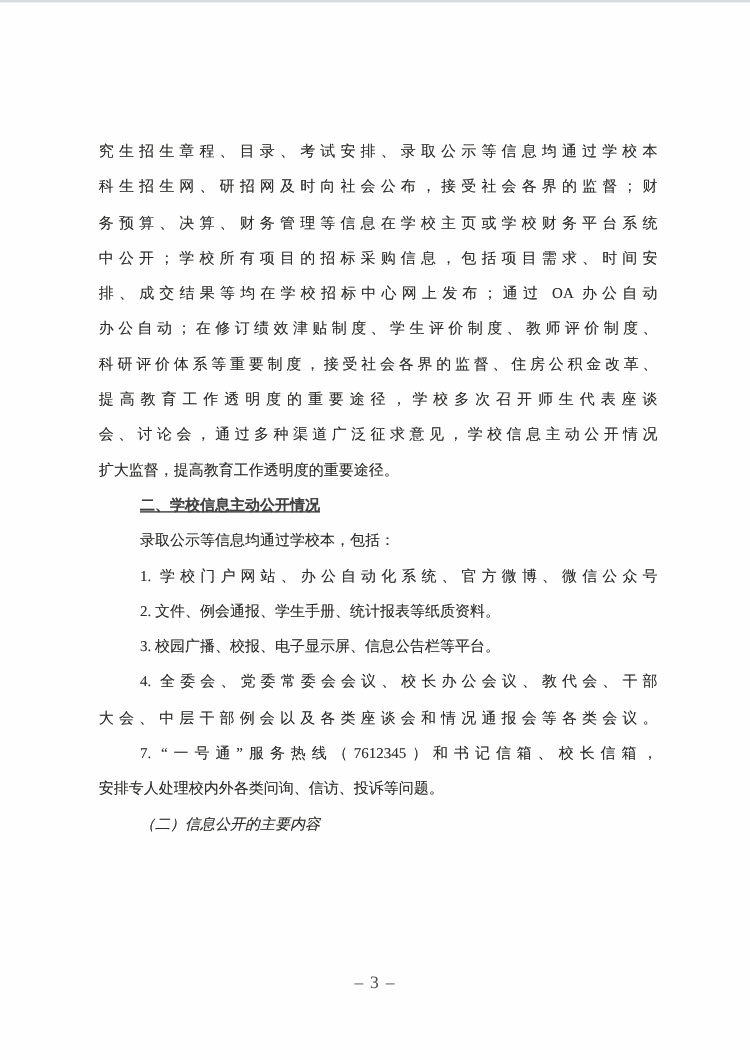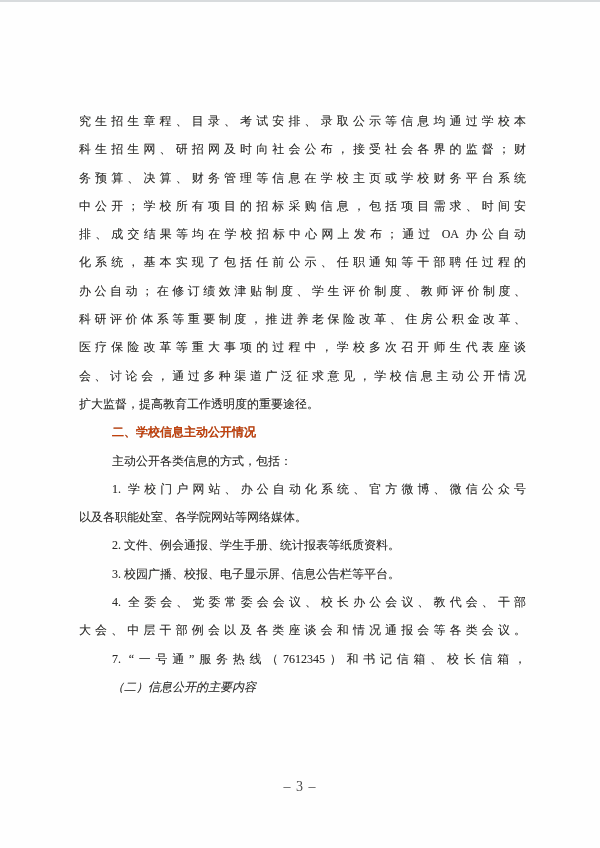--- a/index.html
+++ b/index.html
@@ -31,21 +31,22 @@
     text-shadow: 0 0 0.4px rgba(40,40,40,0.35);
   }
   .j {                       
     text-align: justify;
     text-align-last: justify;
   }
   .i2 { text-indent: 33px; } 
   .h {                       
     font-family: "Liberation Sans", "DejaVu Sans", sans-serif;
     font-weight: 700;
-    color: #c2410c;
+    color: #404040;
+    text-decoration: underline;
   }
   .k {                       
     font-style: italic;
     font-weight: 500;
   }
   .pageno {
     position: absolute;
     top: 779px;
     left: 0;
     width: 100%;
@@ -60,32 +61,31 @@
 
 <div class="page">
   <div class="scan-edge"></div>
 
   <div class="content">
     <div class="line j">究生招生章程、目录、考试安排、录取公示等信息均通过学校本</div>
     <div class="line j">科生招生网、研招网及时向社会公布，接受社会各界的监督；财</div>
     <div class="line j">务预算、决算、财务管理等信息在学校主页或学校财务平台系统</div>
     <div class="line j">中公开；学校所有项目的招标采购信息，包括项目需求、时间安</div>
     <div class="line j">排、成交结果等均在学校招标中心网上发布；通过 OA 办公自动</div>
-    <div class="line j">化系统，基本实现了包括任前公示、任职通知等干部聘任过程的</div>
     <div class="line j">办公自动；在修订绩效津贴制度、学生评价制度、教师评价制度、</div>
-    <div class="line j">科研评价体系等重要制度，推进养老保险改革、住房公积金改革、</div>
-    <div class="line j">医疗保险改革等重大事项的过程中，学校多次召开师生代表座谈</div>
+    <div class="line j">科研评价体系等重要制度，接受社会各界的监督、住房公积金改革、</div>
+    <div class="line j">提高教育工作透明度的重要途径，学校多次召开师生代表座谈</div>
     <div class="line j">会、讨论会，通过多种渠道广泛征求意见，学校信息主动公开情况</div>
     <div class="line">扩大监督，提高教育工作透明度的重要途径。</div>
     <div class="line h i2">二、学校信息主动公开情况</div>
-    <div class="line i2">主动公开各类信息的方式，包括：</div>
+    <div class="line i2">录取公示等信息均通过学校本，包括：</div>
     <div class="line i2 j">1. 学校门户网站、办公自动化系统、官方微博、微信公众号</div>
-    <div class="line">以及各职能处室、各学院网站等网络媒体。</div>
     <div class="line i2">2. 文件、例会通报、学生手册、统计报表等纸质资料。</div>
     <div class="line i2">3. 校园广播、校报、电子显示屏、信息公告栏等平台。</div>
     <div class="line i2 j">4. 全委会、党委常委会会议、校长办公会议、教代会、干部</div>
     <div class="line j">大会、中层干部例会以及各类座谈会和情况通报会等各类会议。</div>
     <div class="line i2 j">7. “一号通”服务热线（7612345）和书记信箱、校长信箱，</div>
+    <div class="line">安排专人处理校内外各类问询、信访、投诉等问题。</div>
     <div class="line k i2">（二）信息公开的主要内容</div>
   </div>
 
   <div class="pageno">– 3 –</div>
 </div>
 
 </body></html>

